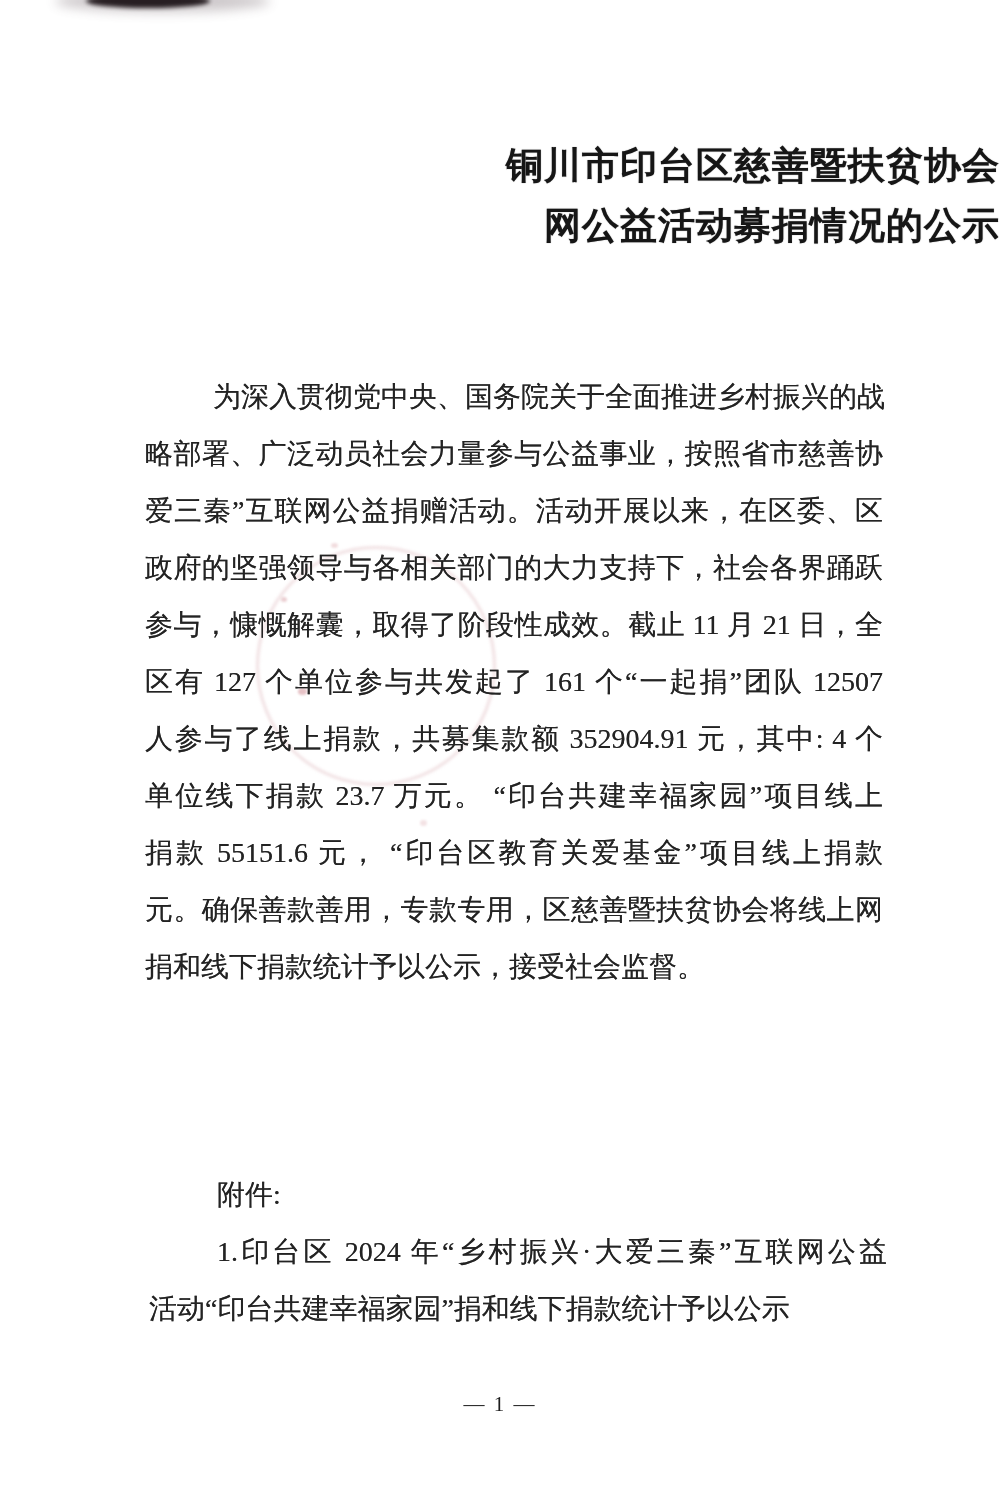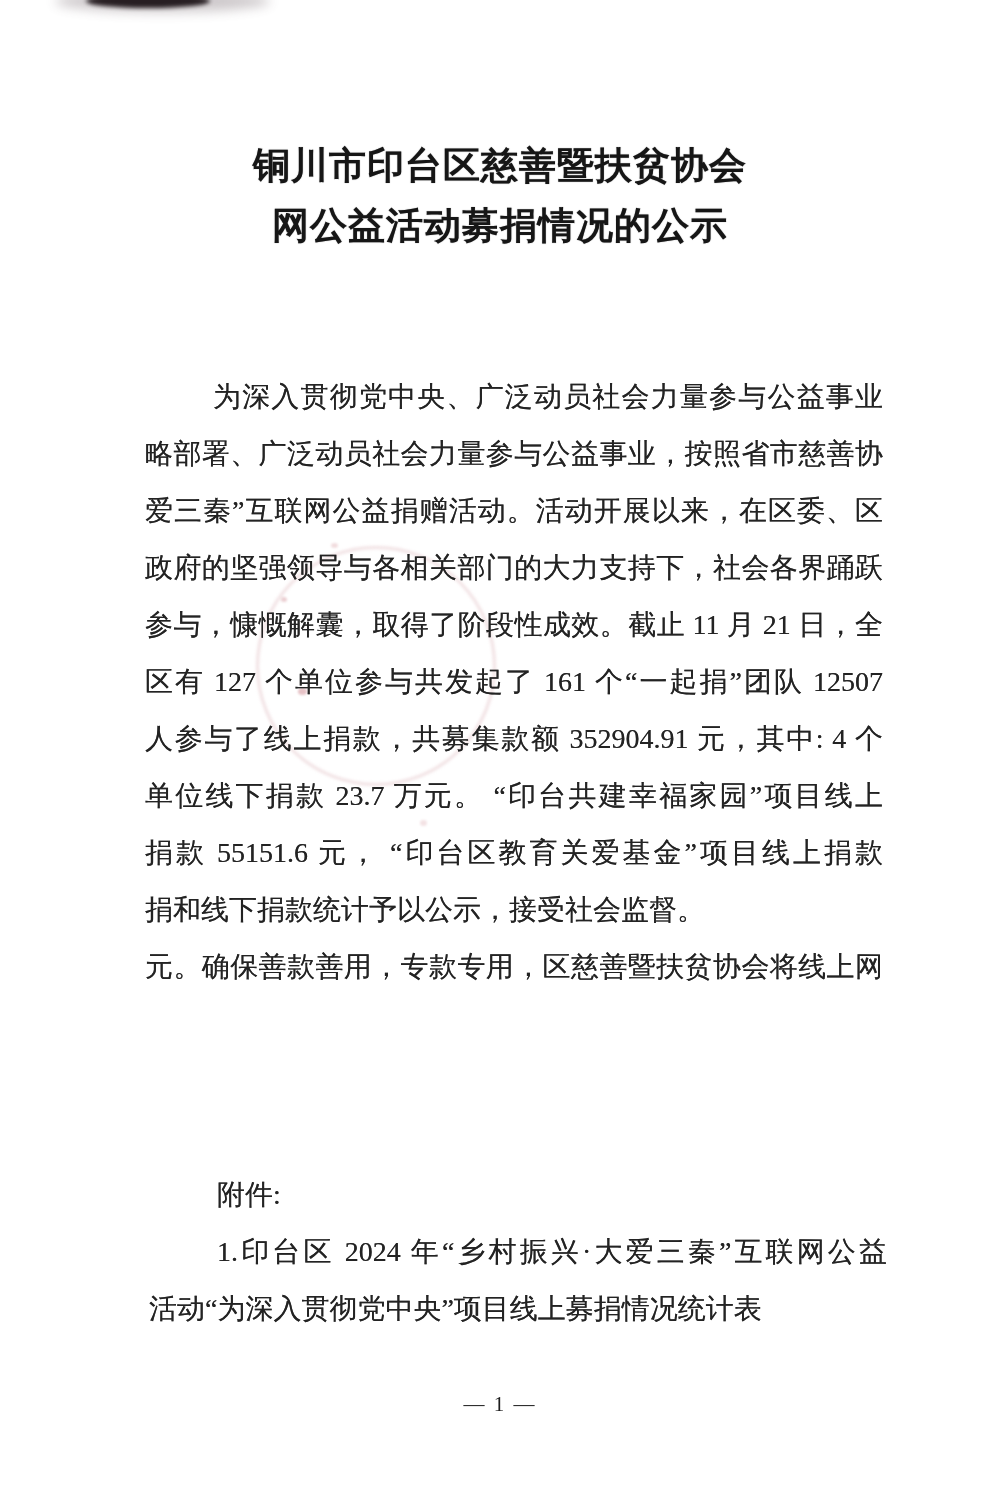--- a/index.html
+++ b/index.html
@@ -27,21 +27,21 @@
     filter:blur(1.5px);
   }
   .seal-dot{position:absolute;border-radius:50%;filter:blur(1px);}
   .seal-dot.d1{left:298px;top:688px;width:9px;height:7px;background:rgba(190,95,105,.38);}
   .seal-dot.d2{left:281px;top:597px;width:6px;height:5px;background:rgba(190,95,105,.30);}
   .seal-dot.d3{left:331px;top:543px;width:7px;height:5px;background:rgba(190,95,105,.22);}
   .seal-dot.d4{left:420px;top:820px;width:7px;height:6px;background:rgba(190,95,105,.18);}
 
   .title{
     position:absolute;left:0;top:136px;width:1000px;margin:0;
-    text-align:center;font-size:37px;font-weight:700;line-height:60px;
+    text-align:right;font-size:37px;font-weight:700;line-height:60px;
     color:#161616;letter-spacing:1px;
     text-shadow:0 0 1px rgba(20,20,20,.55);
   }
   .title .title-line{white-space:nowrap;}
 
   .bodytext{
     position:absolute;left:145px;top:368px;width:738px;
     font-size:28px;line-height:57px;color:#232323;
     text-shadow:0 0 .6px rgba(30,30,30,.7);
   }
@@ -78,34 +78,34 @@
   <div class="seal-dot d2"></div>
   <div class="seal-dot d3"></div>
   <div class="seal-dot d4"></div>
 
   <h1 class="title">
     <div class="title-line">铜川市印台区慈善暨扶贫协会</div>
     <div class="title-line">网公益活动募捐情况的公示</div>
   </h1>
 
   <div class="bodytext">
-    <p class="line indent">为深入贯彻党中央、广泛动员社会力量参与公益事业</p>
+    <p class="line indent">为深入贯彻党中央、国务院关于全面推进乡村振兴的战</p>
     <p class="line">略部署、广泛动员社会力量参与公益事业，按照省市慈善协</p>
     <p class="line">爱三秦”互联网公益捐赠活动。活动开展以来，在区委、区</p>
     <p class="line">政府的坚强领导与各相关部门的大力支持下，社会各界踊跃</p>
     <p class="line">参与，慷慨解囊，取得了阶段性成效。截止 11 月 21 日，全</p>
     <p class="line">区有 127 个单位参与共发起了 161 个“一起捐”团队 12507</p>
     <p class="line">人参与了线上捐款，共募集款额 352904.91 元，其中: 4 个</p>
     <p class="line">单位线下捐款 23.7 万元。 “印台共建幸福家园”项目线上</p>
     <p class="line">捐款 55151.6 元， “印台区教育关爱基金”项目线上捐款</p>
+    <p class="line">元。确保善款善用，专款专用，区慈善暨扶贫协会将线上网</p>
     <p class="line no-just">捐和线下捐款统计予以公示，接受社会监督。</p>
-    <p class="line">元。确保善款善用，专款专用，区慈善暨扶贫协会将线上网</p>
   </div>
 
   <div class="attach">
     <p class="line indent no-just">附件:</p>
     <p class="line indent">1.印台区 2024 年“乡村振兴·大爱三秦”互联网公益</p>
-    <p class="line no-just">活动“为深入贯彻党中央”项目线上募捐情况统计表</p>
+    <p class="line no-just">活动“印台共建幸福家园”捐和线下捐款统计予以公示</p>
   </div>
 
   <div class="footer">— 1 —</div>
 
 </div>
 
 </body></html>

